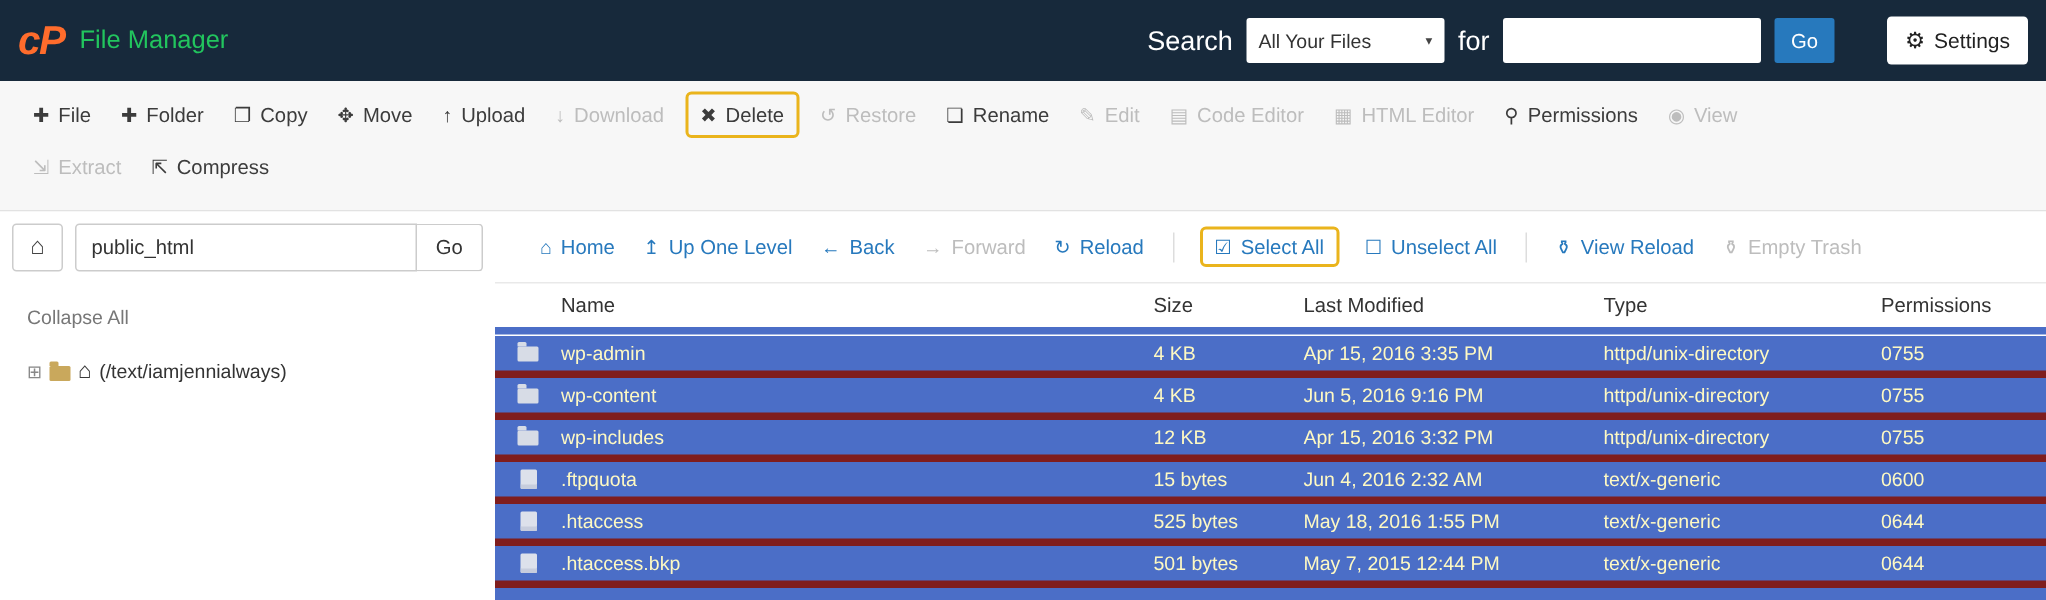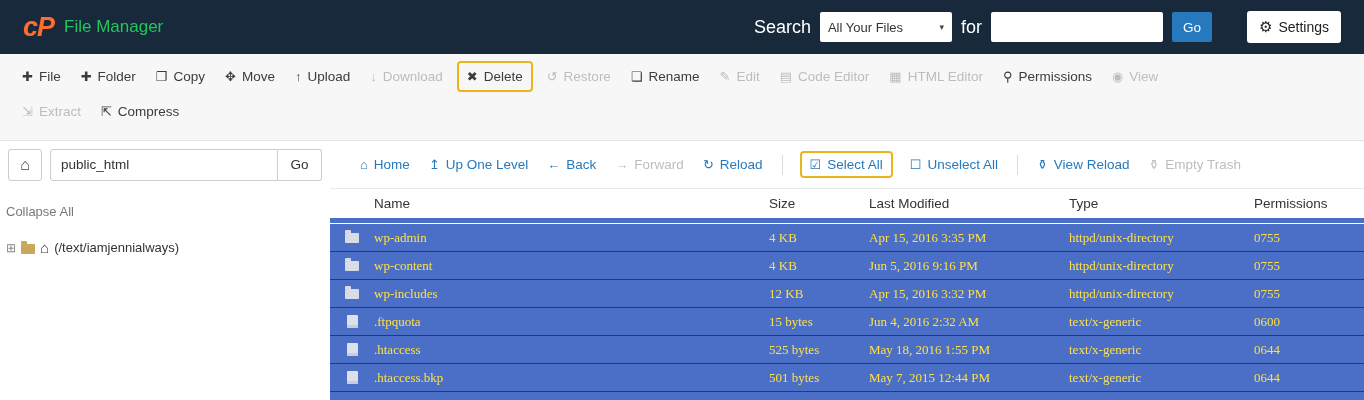--- a/index.html
+++ b/index.html
@@ -8,21 +8,21 @@
     width:1364px; height:400px; overflow:hidden;
     background:#fff;
     font-family:"Liberation Sans", sans-serif;
     color:#333;
   }
 
   
   .topbar {
     height:54px; background:#17293b;
     display:flex; align-items:center; justify-content:space-between;
-    padding:0 23px;
+    padding:0 12px;
   }
   .brand { display:flex; align-items:center; gap:10px; }
   .logo { color:#ff6c2c; font-size:27px; font-weight:bold; font-style:italic; letter-spacing:-1px; }
   .app-title { color:#22c55e; font-size:17px; }
   .searchbar { display:flex; align-items:center; gap:9px; }
   .wlabel { color:#fff; font-size:18px;text-align:center; }
   .scope-select {
     width:132px; height:30px; background:#fff; border-radius:2px;
     display:flex; align-items:center; justify-content:space-between;
     padding:0 8px; font-size:13px; color:#333; cursor:default;
@@ -86,21 +86,21 @@
     display:flex; align-items:center; gap:6px;
     color:#2779bd; font-size:13.5px; cursor:default; white-space:nowrap;
   }
   .nlink .ic { font-size:13px; }
   .nlink.disabled { color:#bdbdbd; }
   .nlink.hl { border:2px solid #eab41c; border-radius:4px; padding:4px 8px; margin:-6px -2px; }
   .nsep { width:1px; height:20px; background:#ddd; }
 
   
   .main { display:flex; height:212px; }
-  .sidebar { width:330px; padding:16px 6px; }
+  .sidebar { width:330px; padding:16px 18px; }
   .collapse-all { color:#777; font-size:13px; }
   .tree-item { margin-top:20px; display:flex; align-items:center; gap:5px; font-size:13px; color:#333; }
   .plusbox { color:#888; font-size:12px; }
   .folder-ic {
     width:14px; height:10px; background:#c9a85c; border-radius:1px; position:relative; margin-top:2px;
   }
   .folder-ic::before {
     content:""; position:absolute; top:-3px; left:0; width:6px; height:3px;
     background:#c9a85c; border-radius:1px 1px 0 0;
   }
@@ -108,23 +108,22 @@
 
   .content { flex:1; display:flex; flex-direction:column; overflow:hidden;justify-content:space-between; }
   .grid-cols {
     display:grid; grid-template-columns:44px 395px 100px 200px 185px 1fr;
     align-items:center;
   }
   .thead { height:30px; font-size:13.5px; color:#333; border-top:1px solid #e9e9e9; background:#fff; }
   .thead .th { padding-right:6px; white-space:nowrap; overflow:hidden; }
   .sliver { height:6px; background:#4b6ec7; border-bottom:1px solid #fff; }
   .frow {
-    height:28px; background:#4b6ec7; color:#fde047; font-size:13px;
-    border-bottom:1px solid #7f1d1d;
-    font-family:Liberation Serif, serif;
+    height:28px; background:#4b6ec7; color:#fef9c3; font-size:13px;
+    border-bottom:5px solid #7f1d1d;
   }
   .frow .cell { padding-right:6px; white-space:nowrap; overflow:hidden; }
   .icwrap { display:flex; justify-content:center; }
   .row-folder { width:14px; height:10px; background:#d7dce6; border-radius:1px; position:relative; }
   .row-folder::before {
     content:""; position:absolute; top:-3px; left:0; width:6px; height:3px;
     background:#d7dce6; border-radius:1px 1px 0 0;
   }
   .row-file {
     width:11px; height:13px; background:#dde1eb; border-radius:1px;

